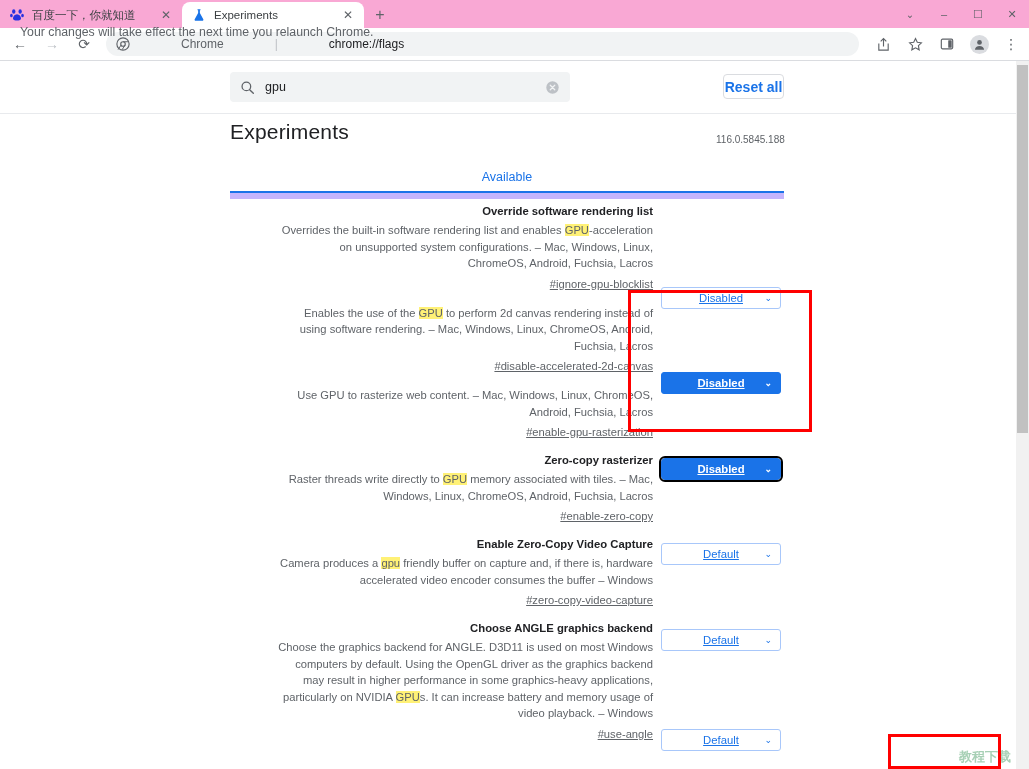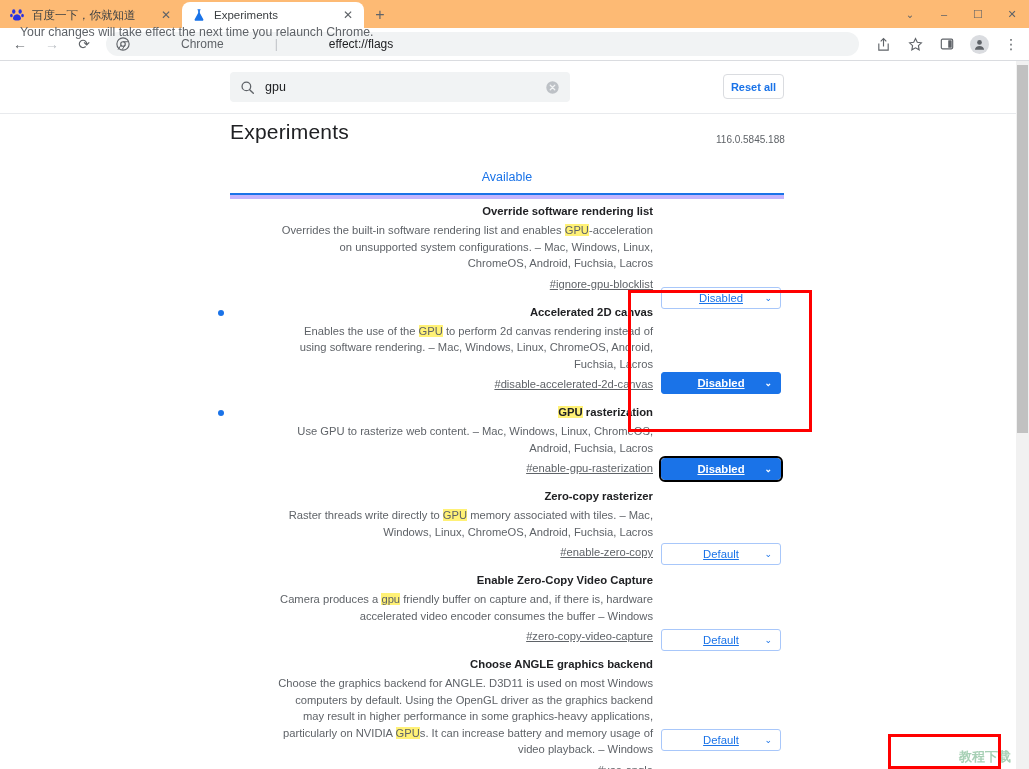--- a/index.html
+++ b/index.html
@@ -7,21 +7,21 @@
     width: 1029px; height: 769px;
     font-family: "Liberation Sans", sans-serif;
     background: #ffffff;
     overflow: hidden;
   }
   body { position: relative; }
 
   
   .tabstrip {
     position: absolute; left: 0; top: 0; width: 1029px; height: 28px;
-    background: #fdba74;
+    background: #f9a8d4;
     display: flex; align-items: flex-end;
   }
   .tab {
     position: relative;
     height: 26px; width: 182px;
     display: flex; align-items: center;
     padding: 0 8px 0 10px;
     font-size: 11.5px; color: #3c4043;
     border-radius: 8px 8px 0 0;
   }
@@ -108,35 +108,35 @@
   .search-icon { width: 15px; height: 15px; margin-right: 10px; flex:0 0 15px; }
   .search-value { flex: 1 1 auto; font-size: 12.5px; color: #202124; }
   .clear-icon {
     width: 15px; height: 15px; flex: 0 0 15px;
   }
   .reset-btn {
     position: absolute; left: 723px; top: 13px;
     width: 61px; height: 25px;
     border: 1px solid #dadce0; border-radius: 4px;
     background: #fff; color: #1a73e8;
-    font-size: 11px; font-weight: bold;
+    font-size: 14px; font-weight: bold;
     display: flex; align-items: center; justify-content: center;
   }
 
   .heading-row { position: absolute; left: 230px; top: 59px; }
   .heading { font-size: 21px; color: #202124; font-weight: 400; letter-spacing: .2px; }
   .version {
     position: absolute; left: 716px; top: 73px;
     font-size: 10px; color: #5f6368;
   }
 
   .tabs-row {
     position: absolute; left: 230px; top: 106px;
     width: 554px; height: 32px;
-    display: flex; border-bottom: 5px solid #c4b5fd;
+    display: flex; border-bottom: 7px solid #c4b5fd;
   }
   .ptab {
     flex: 1 1 50%;
     display: flex; align-items: flex-start; justify-content: center;
     font-size: 12.5px; padding-top: 3px;
     position: relative;
   }
   .ptab.sel { color: #1a73e8; }
   .ptab.unsel { color: #5f6368; }
   .ptab.sel::after {
@@ -287,21 +287,21 @@
   <div class="omnibox">
     <span class="omni-chromeicon">
       <svg width="14" height="14" viewBox="0 0 16 16">
         <circle cx="8" cy="8" r="7" fill="none" stroke="#5f6368" stroke-width="1.3"></circle>
         <circle cx="8" cy="8" r="2.6" fill="none" stroke="#5f6368" stroke-width="1.3"></circle>
         <path d="M8 5.4h6.6M5.7 9.3L2.4 14.4M10.3 9.3l-3.3 5.1" stroke="#5f6368" stroke-width="1.1" fill="none"></path>
       </svg>
     </span>
     <span class="omni-label">Chrome</span>
     <span class="omni-sep">|</span>
-    <span class="omni-url">effect://flags</span>
+    <span class="omni-url">chrome://flags</span>
   </div>
 
   <div class="tb-right">
     <div class="tb-icon">
       <svg width="15" height="15" viewBox="0 0 16 16">
         <path d="M3 7v7h10V7" fill="none" stroke="#5f6368" stroke-width="1.2"></path>
         <path d="M8 10V2M5 4.6L8 1.6l3 3" fill="none" stroke="#5f6368" stroke-width="1.2"></path>
       </svg>
     </div>
     <div class="tb-icon">
@@ -356,24 +356,24 @@
 
   <div class="tabs-row">
     <div class="ptab sel">Available</div>
   </div>
 
   <div class="exp-list" id="exp-list">
       <div class="exp">
         <div class="exp-text"><div class="exp-title">Override software rendering list</div><div class="exp-desc">Overrides the built-in software rendering list and enables <mark>GPU</mark>-acceleration on unsupported system configurations. – Mac, Windows, Linux, ChromeOS, Android, Fuchsia, Lacros</div><span class="exp-link">#ignore-gpu-blocklist</span></div>
       </div>
       <div class="exp">
-        <div class="exp-text"><div class="exp-title"><span class="dot"></span>Accelerated 2D canvas</div><div class="exp-desc">Enables the use of the <mark>GPU</mark> to perform 2d canvas rendering instead of using software rendering. – Mac, Windows, Linux, ChromeOS, Android, Fuchsia, Lacros</div><span class="exp-link">#disable-accelerated-2d-canvas</span></div>
-      </div>
-      <div class="exp">
-        <div class="exp-text"><div class="exp-title"><span class="dot"></span><mark>GPU</mark> rasterization</div><div class="exp-desc">Use GPU to rasterize web content. – Mac, Windows, Linux, ChromeOS, Android, Fuchsia, Lacros</div><span class="exp-link">#enable-gpu-rasterization</span></div>
+        <div class="exp-text"><div class="exp-desc">Enables the use of the <mark>GPU</mark> to perform 2d canvas rendering instead of using software rendering. – Mac, Windows, Linux, ChromeOS, Android, Fuchsia, Lacros</div><span class="exp-link">#disable-accelerated-2d-canvas</span></div>
+      </div>
+      <div class="exp">
+        <div class="exp-text"><div class="exp-desc">Use GPU to rasterize web content. – Mac, Windows, Linux, ChromeOS, Android, Fuchsia, Lacros</div><span class="exp-link">#enable-gpu-rasterization</span></div>
       </div>
       <div class="exp">
         <div class="exp-text"><div class="exp-title">Zero-copy rasterizer</div><div class="exp-desc">Raster threads write directly to <mark>GPU</mark> memory associated with tiles. – Mac, Windows, Linux, ChromeOS, Android, Fuchsia, Lacros</div><span class="exp-link">#enable-zero-copy</span></div>
       </div>
       <div class="exp">
         <div class="exp-text"><div class="exp-title">Enable Zero-Copy Video Capture</div><div class="exp-desc">Camera produces a <mark>gpu</mark> friendly buffer on capture and, if there is, hardware accelerated video encoder consumes the buffer – Windows</div><span class="exp-link">#zero-copy-video-capture</span></div>
       </div>
       <div class="exp">
         <div class="exp-text"><div class="exp-title">Choose ANGLE graphics backend</div><div class="exp-desc">Choose the graphics backend for ANGLE. D3D11 is used on most Windows computers by default. Using the OpenGL driver as the graphics backend may result in higher performance in some graphics-heavy applications, particularly on NVIDIA <mark>GPU</mark>s. It can increase battery and memory usage of video playback. – Windows</div><span class="exp-link">#use-angle</span></div>
       </div>

